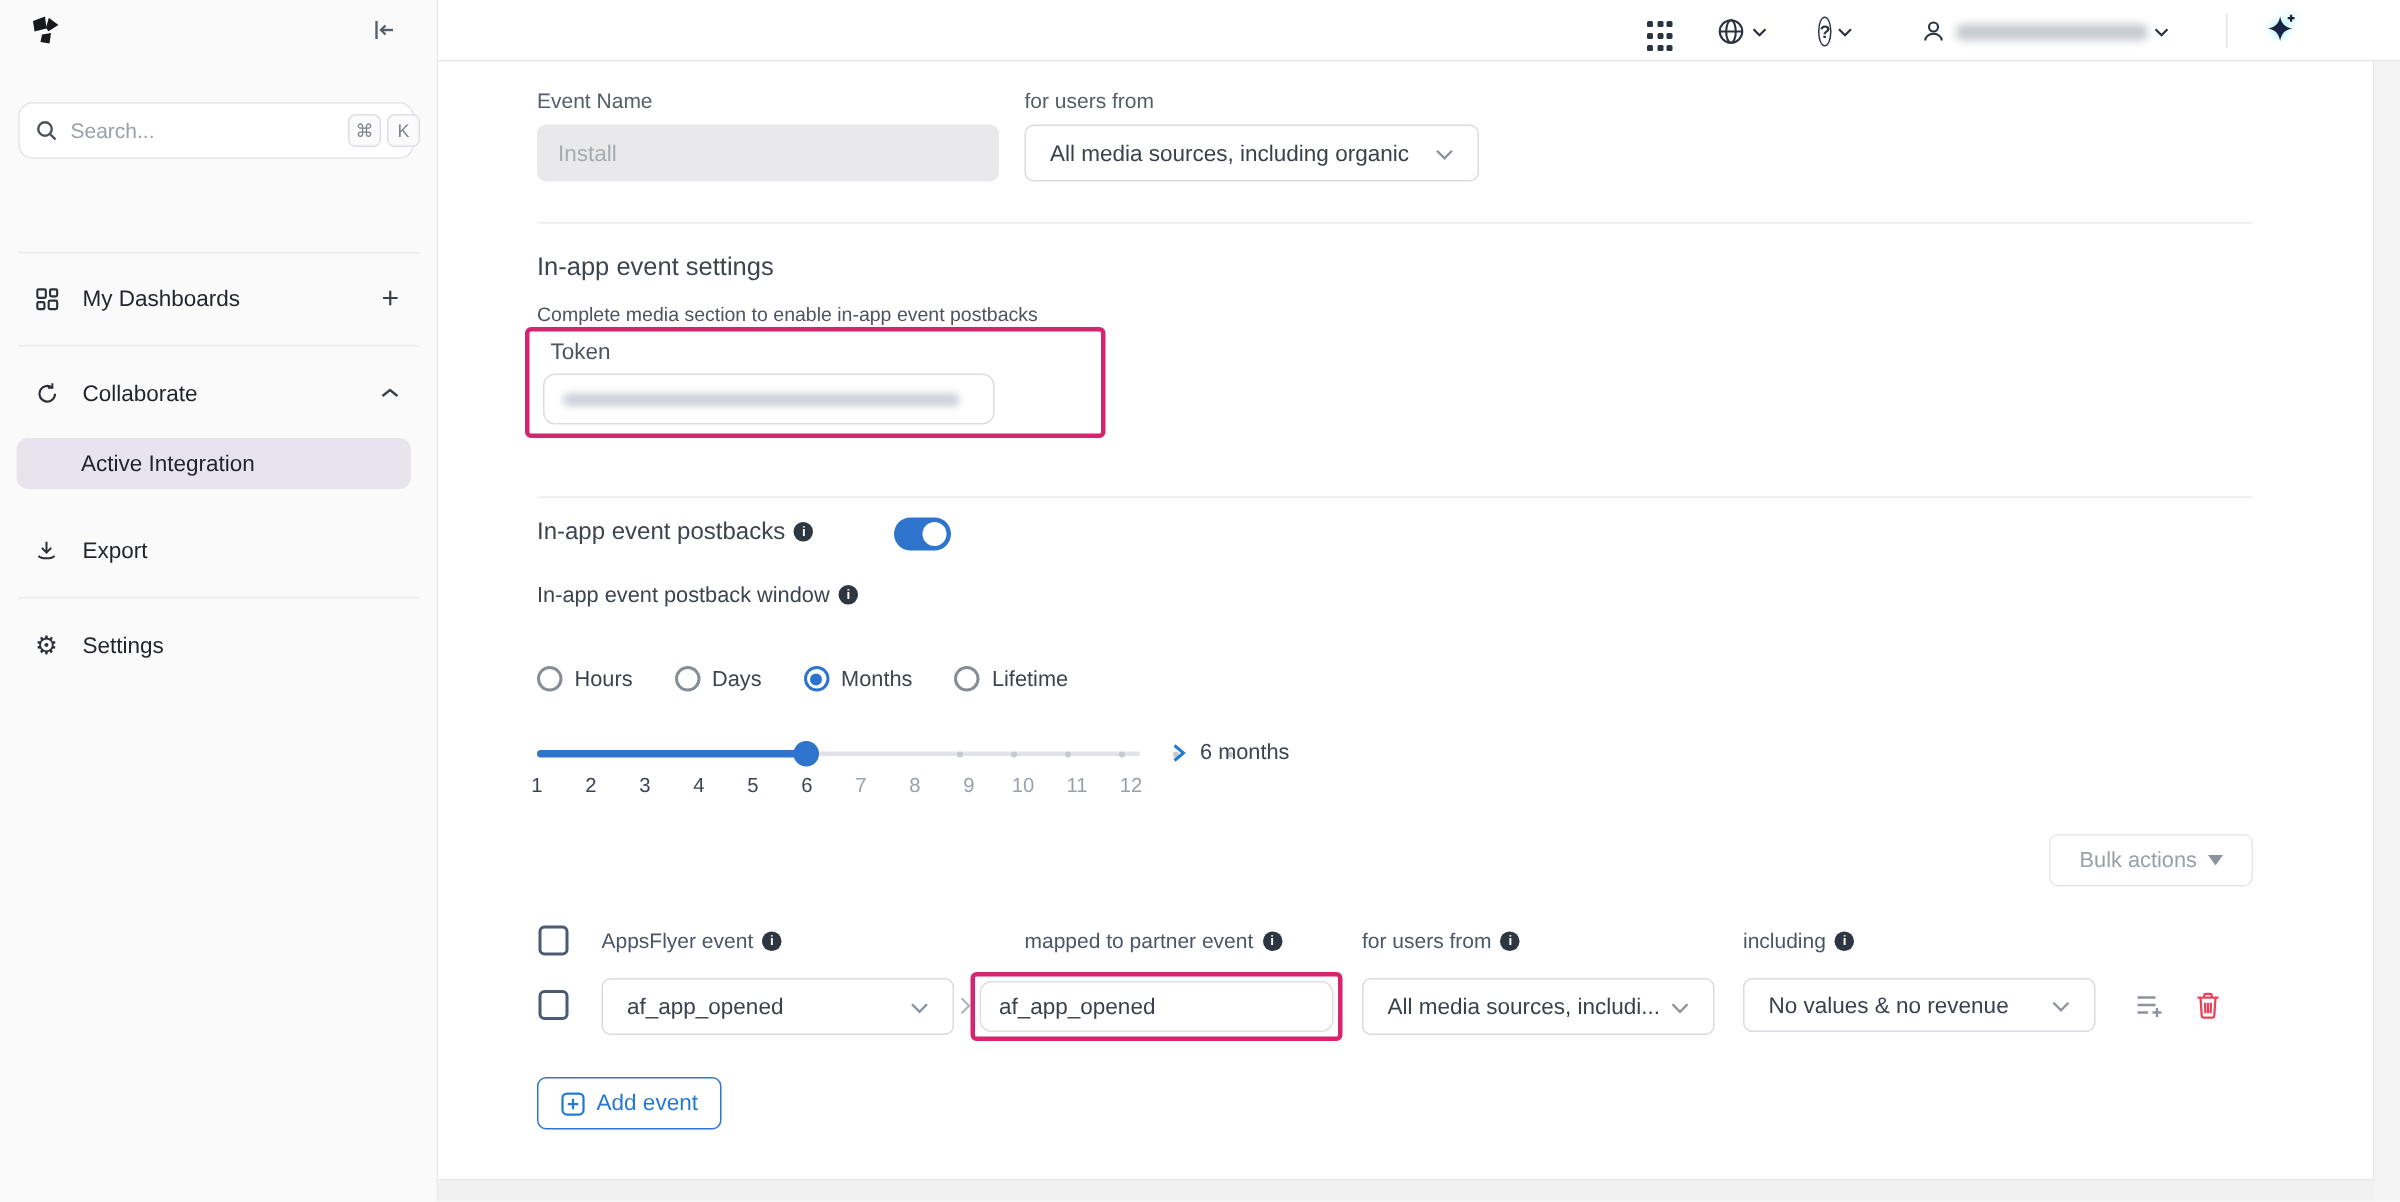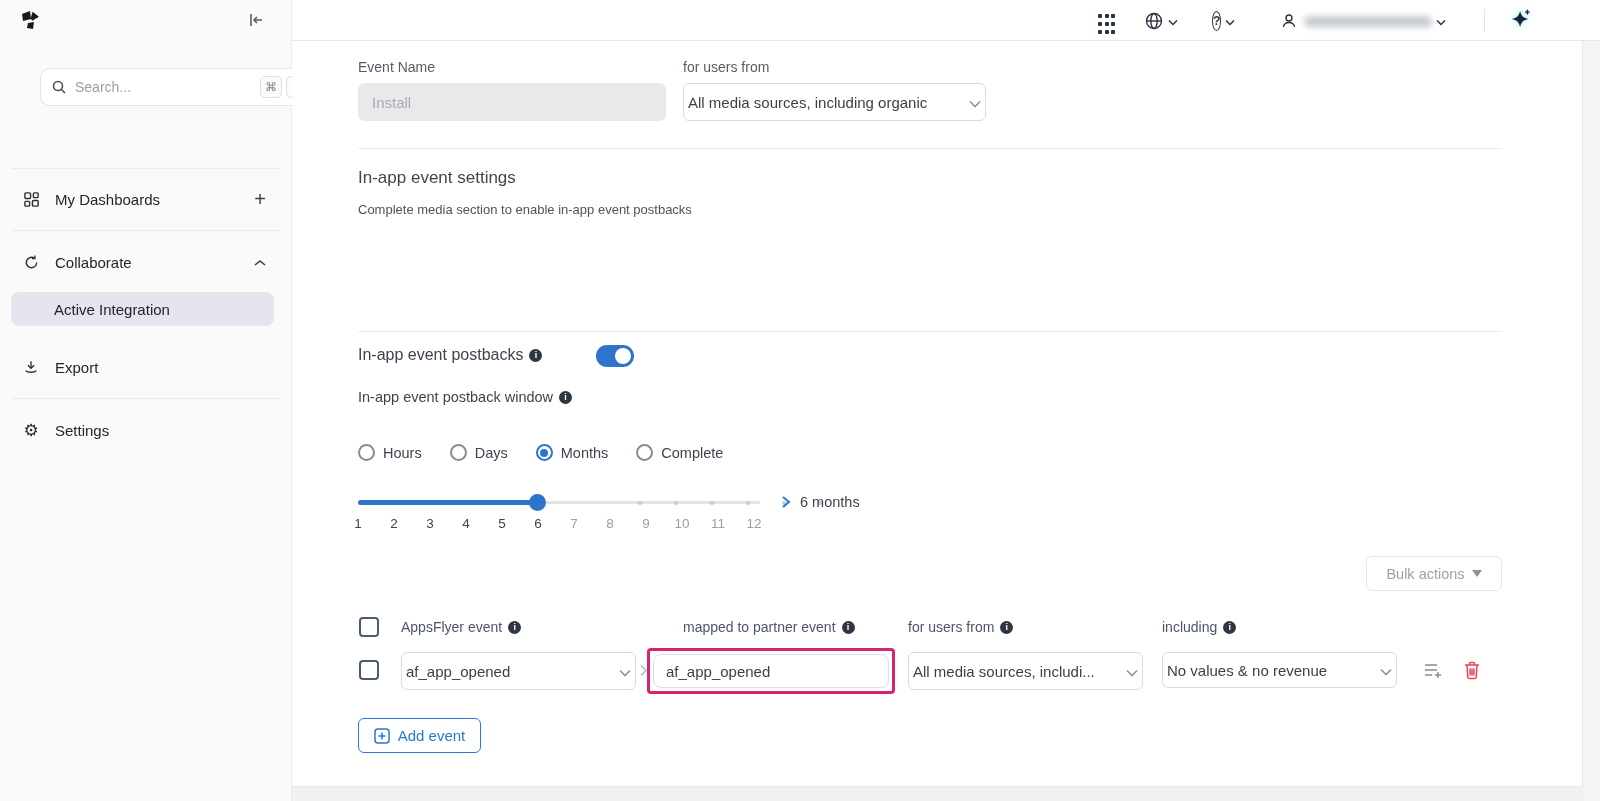--- a/index.html
+++ b/index.html
@@ -4,21 +4,21 @@
 <style>
   * { margin:0; padding:0; box-sizing:border-box; }
   html,body { width:1600px; height:801px; overflow:hidden; }
   body { font-family:"Liberation Sans", sans-serif; color:#3d4450; background:#f1f1f2; }
   .app { position:relative; width:1600px; height:801px; }
 
   
   .sidebar { position:absolute; left:0; top:0; width:292px; height:801px; background:#fafafa; border-right:1px solid #ececee; }
   .logo { position:absolute; left:18px; top:8px; width:26px; height:26px; }
   .collapse-btn { position:absolute; left:246px; top:10px; width:22px; height:22px; color:#5a6069; cursor:pointer; }
-  .search-box { position:absolute; left:12px; top:68px; width:264px; height:38px; background:#fff; border:1px solid #e4e5e9; border-radius:10px; display:flex; align-items:center; padding:0 8px 0 10px;margin-left:28px; }
+  .search-box { position:absolute; left:12px; top:68px; width:264px; height:38px; background:#fff; border:1px solid #e4e5e9; border-radius:10px; display:flex; align-items:center; padding:0 8px 0 10px; }
   .search-box input { border:none; outline:none; flex:1; font-size:14px; color:#3d4450; margin-left:8px; background:transparent; font-family:"Liberation Sans", sans-serif; }
   .search-box input::placeholder { color:#9aa1ab; }
   .keycap { display:inline-flex; align-items:center; justify-content:center; min-width:22px; height:22px; padding:0 4px; border:1px solid #dddfe4; border-radius:5px; background:#fbfbfc; color:#7d838c; font-size:12px; margin-left:4px; }
   .side-item { position:absolute; left:12px; width:264px; height:44px; display:flex; align-items:center; padding:0 10px; border-radius:8px; cursor:pointer; font-size:15px; color:#22262c; }
   .side-item .icn { width:18px; height:18px; display:flex; align-items:center; justify-content:center; color:#2b2f36; }
   .side-item .lbl { margin-left:15px; flex:1; }
   .side-item .right-glyph { color:#4b5058; font-size:16px; }
   .side-divider { position:absolute; left:12px; width:268px; height:1px; background:#ebebee; }
   .active-pill { position:absolute; left:11px; top:292px; width:263px; height:34px; background:#e7e4ee; border-radius:8px; display:flex; align-items:center; padding-left:43px; font-size:15px; color:#22262c; cursor:pointer; }
 
@@ -30,21 +30,21 @@
   .grid-icon i { width:4px; height:4px; background:#2b3340; border-radius:1px; }
   .chev { margin-left:4px; }
   .blur-blob { background:#c6cad1; border-radius:5px; filter:blur(3px); }
   .tb-vline { position:absolute; top:9px; width:1px; height:23px; background:#e3e4e7; }
 
   
   .content { position:absolute; left:0; top:41px; width:1291px; height:746px; background:#fff; border-right:1px solid #e8e8ea; border-bottom:1px solid #e8e8ea; }
   .right-strip { position:absolute; right:0; top:41px; width:17px; height:760px; background:#f4f4f5; }
   .field-label { position:absolute; font-size:14px; color:#555d68; }
   .gray-input { position:absolute; background:#e9e9eb; border-radius:6px; display:flex; align-items:center; padding:16px 14px; font-size:15px; color:#a6abb3; }
-  .selectbox { position:absolute; background:#fff; border:1px solid #d9dbe0; border-radius:6px; display:flex; align-items:center; padding:0 4px; font-size:15px; color:#3b414b; cursor:pointer; }
+  .selectbox { position:absolute; background:#fff; border:1px solid #d9dbe0; border-radius:6px; display:flex; align-items:center; padding:0 16px; font-size:15px; color:#3b414b; cursor:pointer; }
   .selectbox .sel-text { flex:1; white-space:nowrap; overflow:hidden; }
   .selectbox .chevron-down-icon { color:#8d939c; margin-left:8px; flex:none; }
   .hdivider { position:absolute; height:1px; background:#ececee; }
   .section-title { position:absolute; font-size:17px; color:#3f454e; }
   .section-sub { position:absolute; font-size:13px; color:#4c545f; }
   .pink-outline { position:absolute; border:3px solid #d6246e; border-radius:4px; }
   .token-input { position:absolute; background:#fff; border:1px solid #dcdee2; border-radius:8px; display:flex; align-items:center; padding:0 12px; }
   .info-icon { display:inline-flex; width:13px; height:13px; background:#2e3642; color:#fff; border-radius:50%; font-size:9px; font-weight:bold; align-items:center; justify-content:center; vertical-align:2px; margin-left:6px; cursor:pointer; font-style:normal; }
   .toggle { position:absolute; width:38px; height:22px; background:#2e74cc; border-radius:11px; cursor:pointer; }
   .toggle .knob { position:absolute; right:3px; top:3px; width:16px; height:16px; background:#fff; border-radius:50%; }
@@ -233,20 +233,26 @@
               <polyline points="1,1.5 6,6.5 11,1.5"></polyline>
             </svg>
         </span>
       </div>
 
       <div class="hdivider" style="left:66px;top:107px;width:1144px"></div>
 
       <div class="section-title" style="left:66px;top:127px">In-app event settings</div>
       <div class="section-sub" style="left:66px;top:161px">Complete media section to enable in-app event postbacks</div>
 
+      <div class="pink-outline" style="left:58px;top:177px;width:387px;height:74px">
+        <div style="position:absolute;left:14px;top:5px;font-size:15px;color:#4c545f">Token</div>
+        <div class="token-input" style="left:9px;top:28px;width:301px;height:34px">
+          <span class="blur-blob" style="width:265px;height:9px;filter:blur(2.5px);background:#cfd3d8"></span>
+        </div>
+      </div>
 
       <div class="hdivider" style="left:66px;top:290px;width:1144px"></div>
 
       <div style="position:absolute;left:66px;top:305px;font-size:16px;color:#3d4450">
         <span>In-app event postbacks</span><span class="info-icon">i</span>
       </div>
       <div class="toggle" style="left:304px;top:304px">
           <div class="knob"></div>
         </div>
 
@@ -262,21 +268,21 @@
         <span class="radio-item">
           <span class="radio-circle"></span>
           <span>Days</span>
         </span>
         <span class="radio-item">
           <span class="radio-circle sel"></span>
           <span>Months</span>
         </span>
         <span class="radio-item">
           <span class="radio-circle"></span>
-          <span>Complete</span>
+          <span>Lifetime</span>
         </span>
       </div>
 
       <div class="slider-wrap" style="left:66px;top:455px;width:402px;height:14px">
         <div class="slider-track"></div>
         <div class="slider-dot" style="left:280px"></div>
         <div class="slider-dot" style="left:316px"></div>
         <div class="slider-dot" style="left:352px"></div>
         <div class="slider-dot" style="left:388px"></div>
         <div class="slider-dot" style="left:424px"></div>

